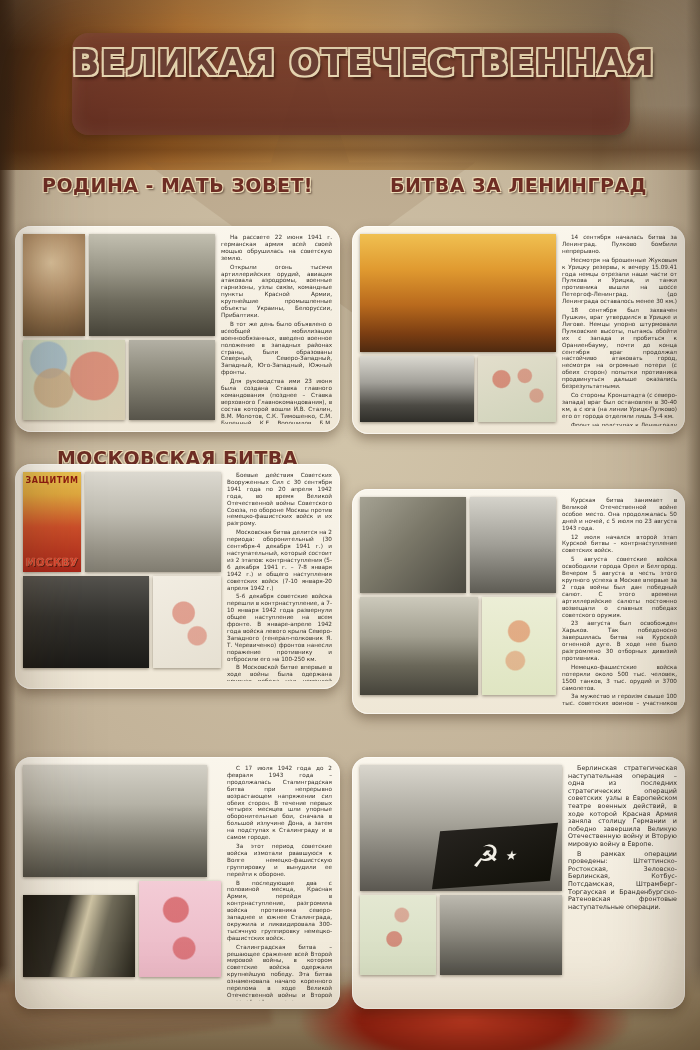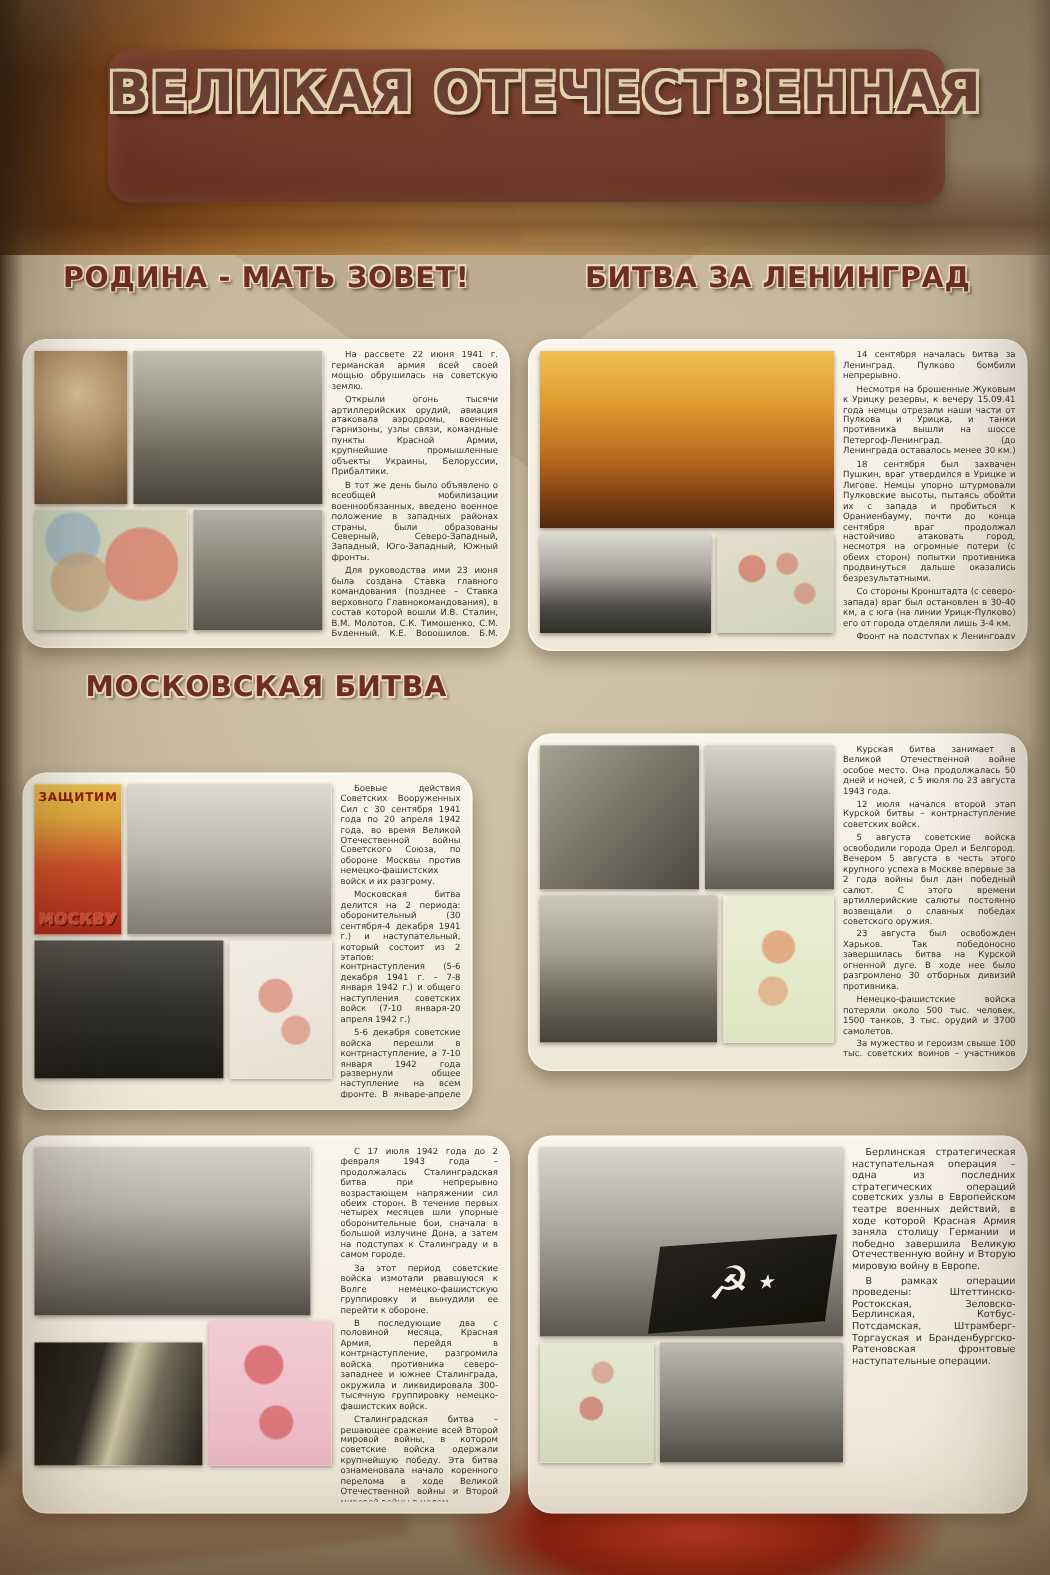--- a/index.html
+++ b/index.html
@@ -148,21 +148,21 @@
     </div>
     <div class="text">
       <p>14 сентября началась битва за Ленинград. Пулково бомбили непрерывно.</p>
       <p>Несмотря на брошенные Жуковым к Урицку резервы, к вечеру 15.09.41 года немцы отрезали наши части от Пулкова и Урицка, и танки противника вышли на шоссе Петергоф-Ленинград. (до Ленинграда оставалось менее 30 км.)</p>
       <p>18 сентября был захвачен Пушкин, враг утвердился в Урицке и Лигове. Немцы упорно штурмовали Пулковские высоты, пытаясь обойти их с запада и пробиться к Ораниенбауму, почти до конца сентября враг продолжал настойчиво атаковать город, несмотря на огромные потери (с обеих сторон) попытки противника продвинуться дальше оказались безрезультатными.</p>
       <p>Со стороны Кронштадта (с северо-запада) враг был остановлен в 30-40 км, а с юга (на линии Урицк-Пулково) его от города отделяли лишь 3-4 км.</p>
       <p>Фронт на подступах к Ленинграду в основном стабилизировался.</p>
     </div>
   </section>
 
-  <section class="panel" style="left:15px;top:515px;width:300px;height:225px;">
+  <section class="panel" style="left:15px;top:464px;width:325px;height:225px;">
     <div class="photos" style="width:198px;">
       <div class="prow" style="height:100px;">
         <div class="ph poster-m" style="width:58px;">
           <div class="pt">ЗАЩИТИМ</div>
           <div class="pb">МОСКВУ</div>
         </div>
         <div class="ph tanks-sq grow"></div>
       </div>
       <div class="prow" style="height:92px;">
         <div class="ph parade" style="width:126px;"></div>

